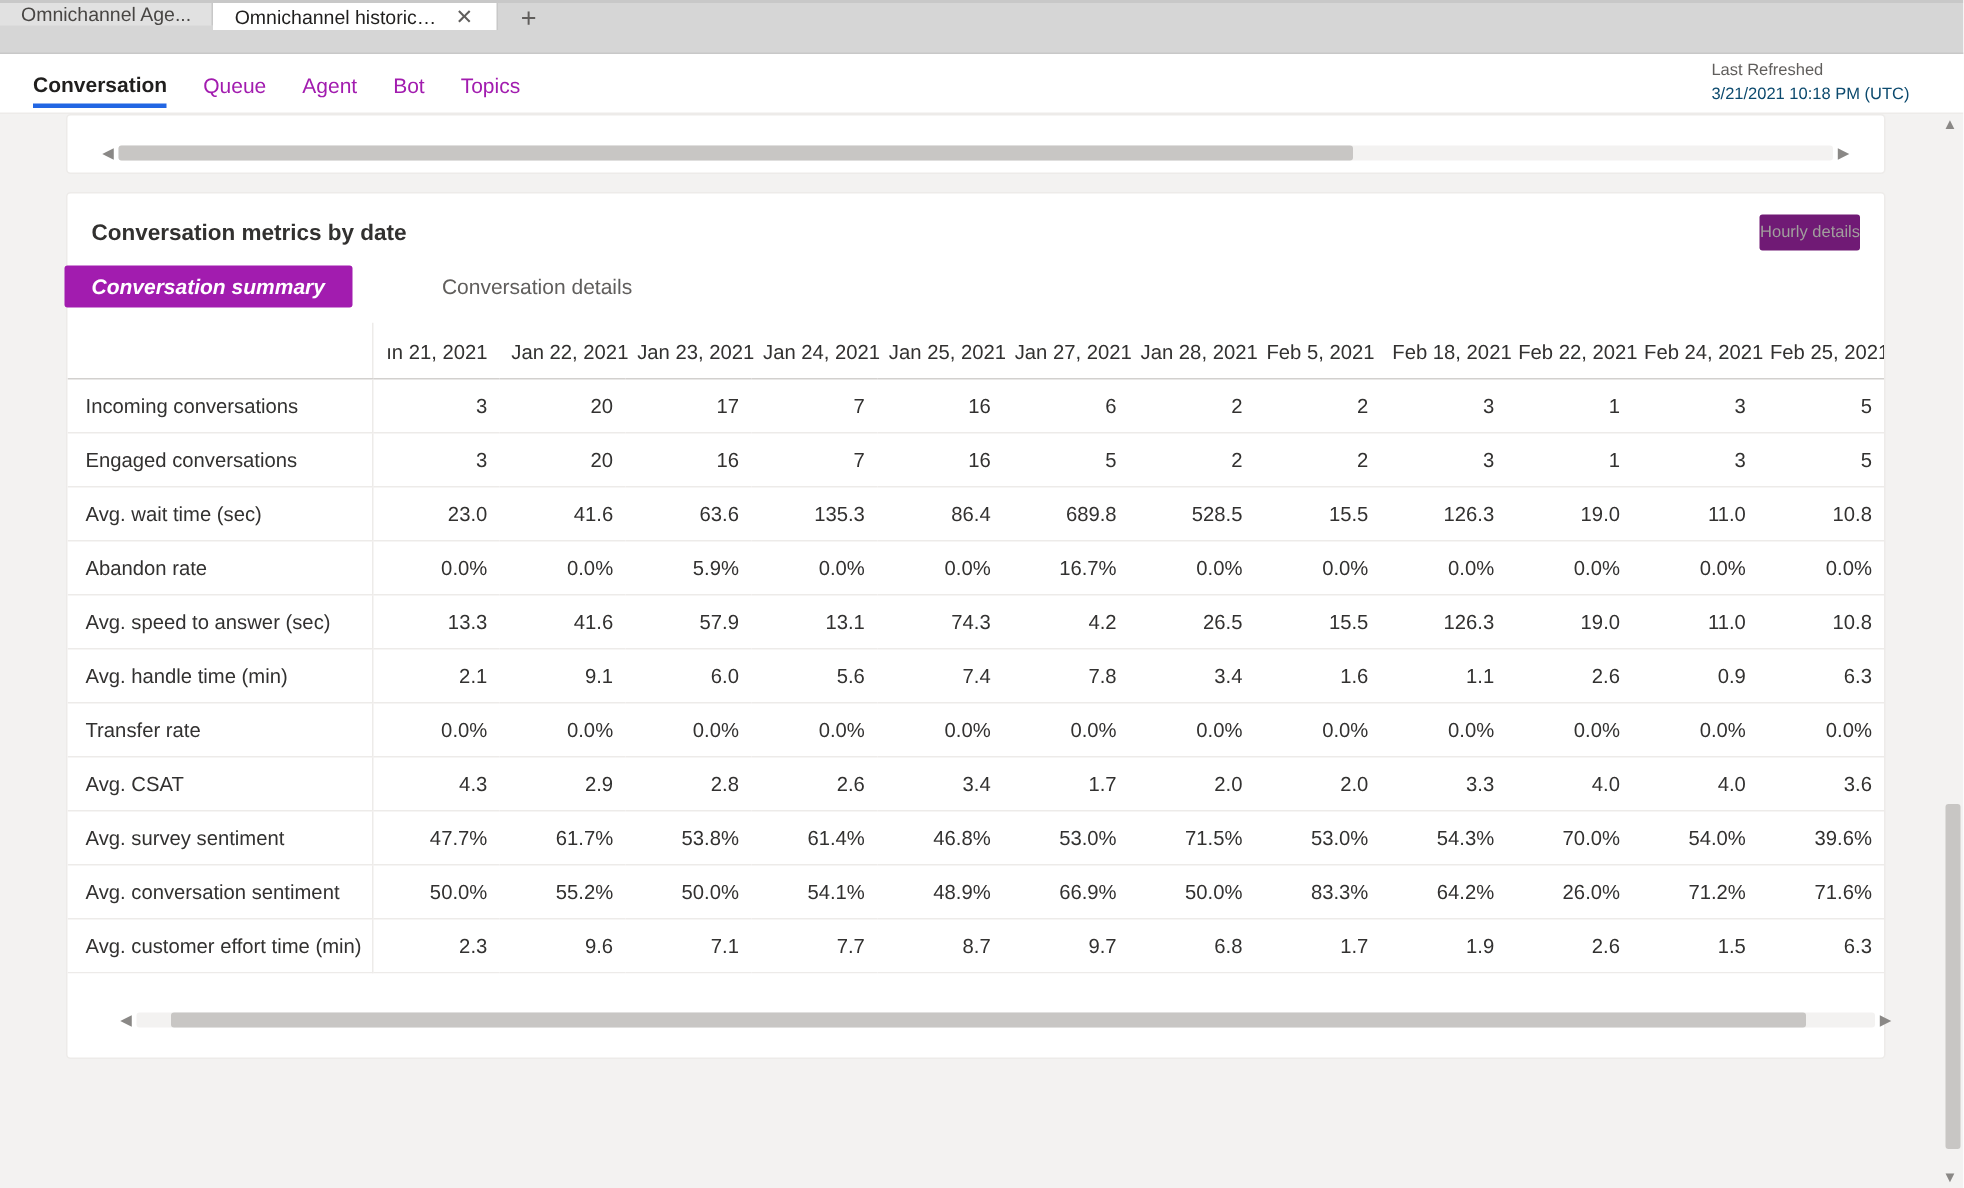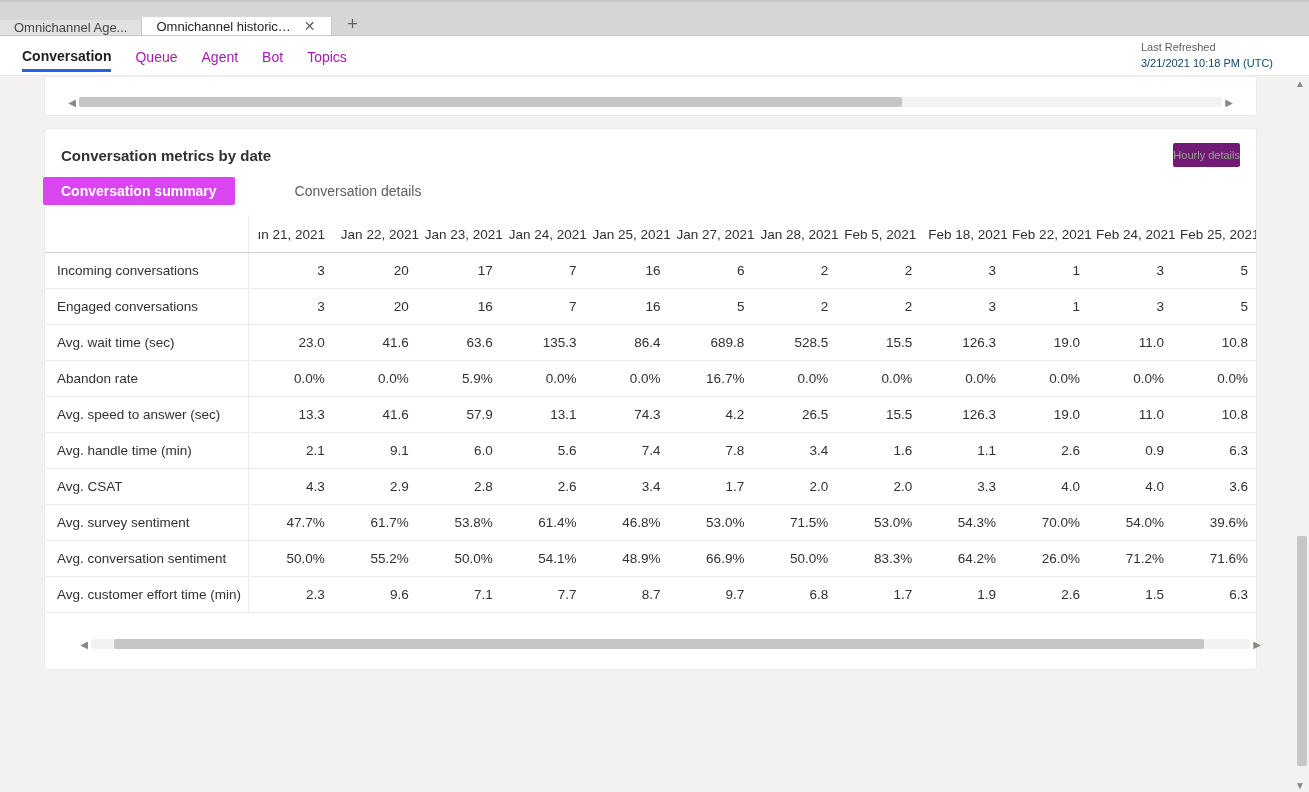--- a/index.html
+++ b/index.html
@@ -11,21 +11,21 @@
     color: #323130;
     font-size: 14px;
     width: 1309px;
     height: 792px;
     overflow: hidden;
   }
   .app-top-border { height: 2px; background: #c8c8c8; }
   
   .tab-strip {
     display: flex;
-    align-items: flex-end;
+    align-items: flex-start;
     background: #d6d6d6;
     height: 34px;
     border-bottom: 1px solid #c8c8c8;
   }
   .tab {
     display: flex;
     align-items: center;
     padding: 0 14px;
     gap: 10px;
     background: #e1e1e1;
@@ -192,24 +192,25 @@
   }
   .view-tab {
     padding: 6px 18px;
     font-size: 14px;
     color: #605e5c;
     cursor: pointer;
     border-radius: 2px;
     margin-left: 18px;
   }
   .view-tab.active {
-    background: #d946ef;
+    background: #a21caf;
     color: #fff;
     font-weight: 600;
     margin-left: 0;
+    font-style: italic;
   }
   
   .table-wrap {
     overflow: hidden;
     margin: 0 0 6px 0;
   }
   table.metrics {
     border-collapse: collapse;
     width: 100%;
     table-layout: fixed;
@@ -420,20 +421,35 @@
               <td>7.4</td>
               <td>7.8</td>
               <td>3.4</td>
               <td>1.6</td>
               <td>1.1</td>
               <td>2.6</td>
               <td>0.9</td>
               <td>6.3</td>
             </tr>
             <tr>
+              <td>Transfer rate</td>
+              <td>0.0%</td>
+              <td>0.0%</td>
+              <td>0.0%</td>
+              <td>0.0%</td>
+              <td>0.0%</td>
+              <td>0.0%</td>
+              <td>0.0%</td>
+              <td>0.0%</td>
+              <td>0.0%</td>
+              <td>0.0%</td>
+              <td>0.0%</td>
+              <td>0.0%</td>
+            </tr>
+            <tr>
               <td>Avg. CSAT</td>
               <td>4.3</td>
               <td>2.9</td>
               <td>2.8</td>
               <td>2.6</td>
               <td>3.4</td>
               <td>1.7</td>
               <td>2.0</td>
               <td>2.0</td>
               <td>3.3</td>

